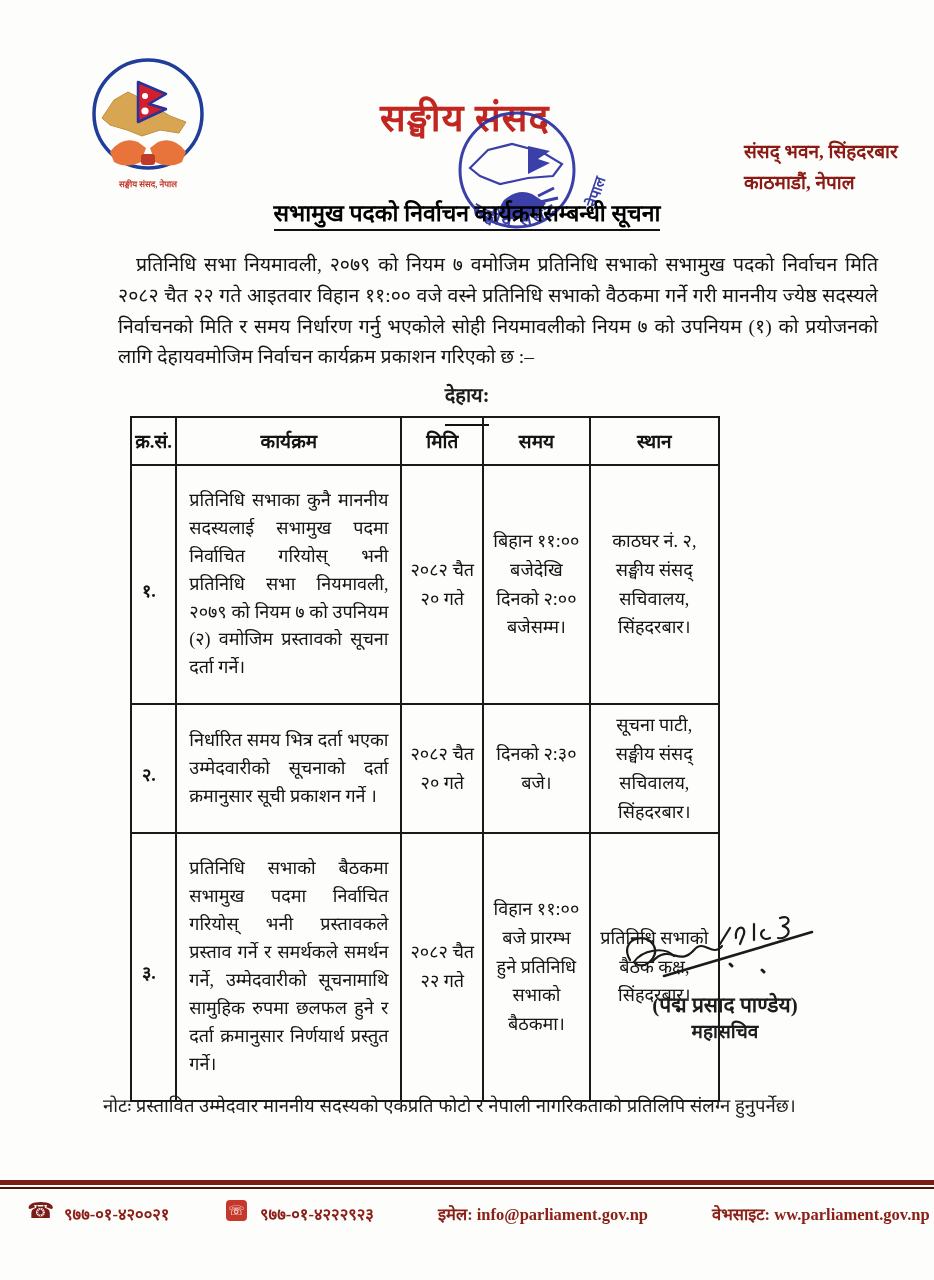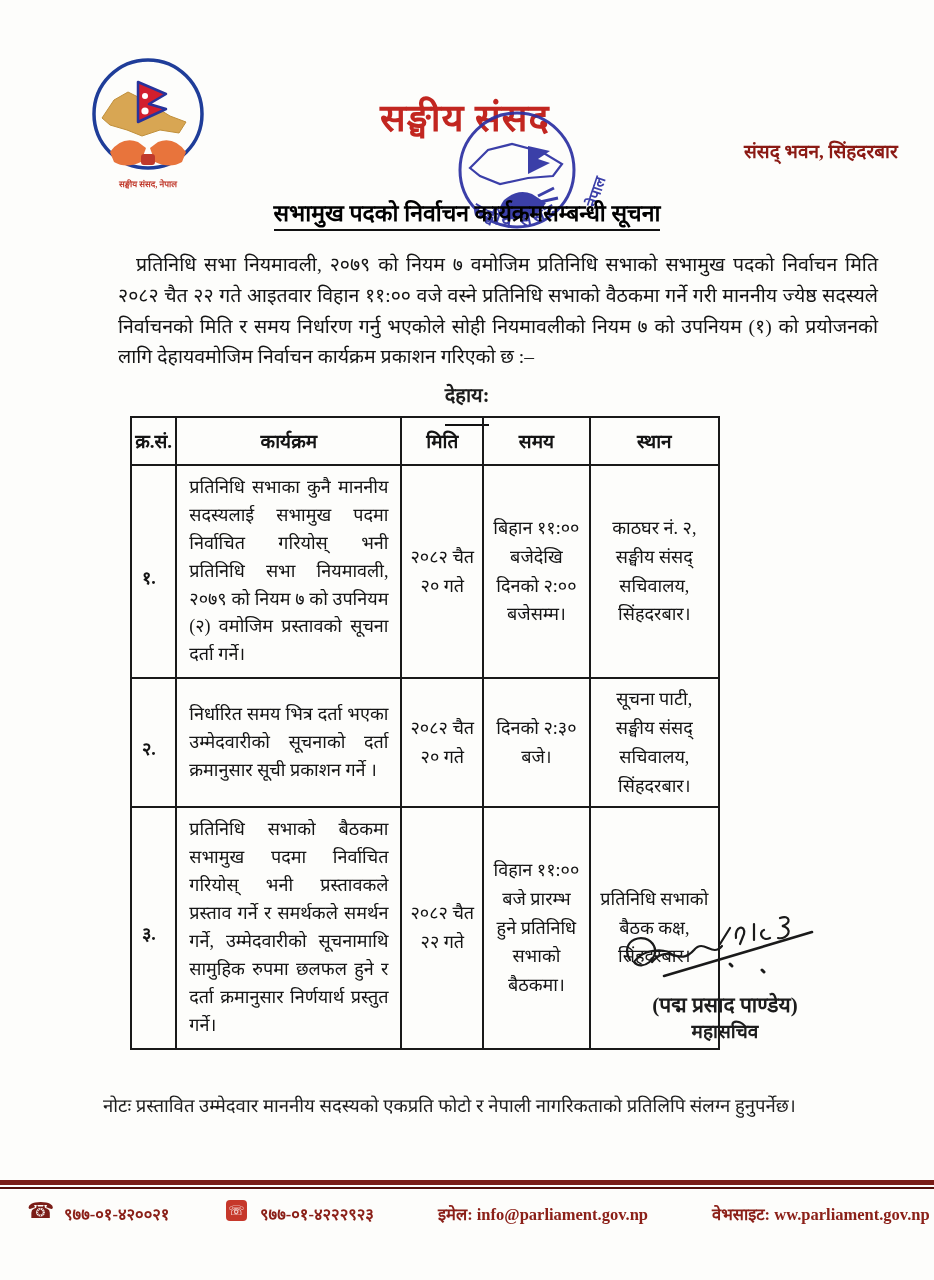--- a/index.html
+++ b/index.html
@@ -50,21 +50,21 @@
   table.schedule {
     position: absolute; left: 130px; top: 416px; width: 590px;
     border-collapse: collapse; table-layout: fixed;
     font-size: 18px; color: #141414;
   }
   table.schedule th, table.schedule td {
     border: 2.2px solid #191919; vertical-align: middle;
   }
   table.schedule th { font-size: 19px; font-weight: bold; height: 48px; }
   td.c-sn { vertical-align: top; text-align: left; padding: 10px 0 0 10px; font-weight: bold; }
-  td.c-program { text-align: justify; padding: 8px 12px; line-height: 1.55; }
+  td.c-program { text-align: justify; padding: 21px 12px; line-height: 1.55; }
   td.c-date, td.c-time, td.c-place { text-align: center; padding: 6px 8px; line-height: 1.6; }
   tr.row-1 td { height: 168px; }
   tr.row-2 td { height: 102px; }
   tr.row-3 td { height: 174px; }
 
   
   .sign-scribble { position: absolute; left: 612px; top: 912px; width: 240px; height: 80px; }
   .sign-name {
     position: absolute; left: 600px; top: 990px; width: 250px;
     text-align: center; font-size: 21px; font-weight: bold;
@@ -132,20 +132,21 @@
       </defs>
       <text font-size="17" font-weight="bold" fill="#2b2fa2" letter-spacing="3">
         <textPath href="#arcpath" startOffset="14">सङ्घीय संसद</textPath>
       </text>
       <text transform="translate(176,104) rotate(-72)" font-size="15" font-weight="bold" fill="#2b2fa2">नेपाल</text>
     </svg>
   </div>
 
   <div class="address">
     <div>संसद् भवन, सिंहदरबार</div>
+    <div>काठमाडौं, नेपाल</div>
   </div>
 
   <div class="doc-title">
     <span>सभामुख पदको निर्वाचन कार्यक्रमसम्बन्धी सूचना</span>
   </div>
 
   <p class="body-text">प्रतिनिधि सभा नियमावली, २०७९ को नियम ७ वमोजिम प्रतिनिधि सभाको सभामुख पदको निर्वाचन मिति २०८२ चैत २२ गते आइतवार विहान ११:०० वजे वस्ने प्रतिनिधि सभाको वैठकमा गर्ने गरी माननीय ज्येष्ठ सदस्यले निर्वाचनको मिति र समय निर्धारण गर्नु भएकोले सोही नियमावलीको नियम ७ को उपनियम (१) को प्रयोजनको लागि देहायवमोजिम  निर्वाचन कार्यक्रम प्रकाशन गरिएको छ :–</p>
 
   <div class="table-caption">
     <span>देहाय:</span>

